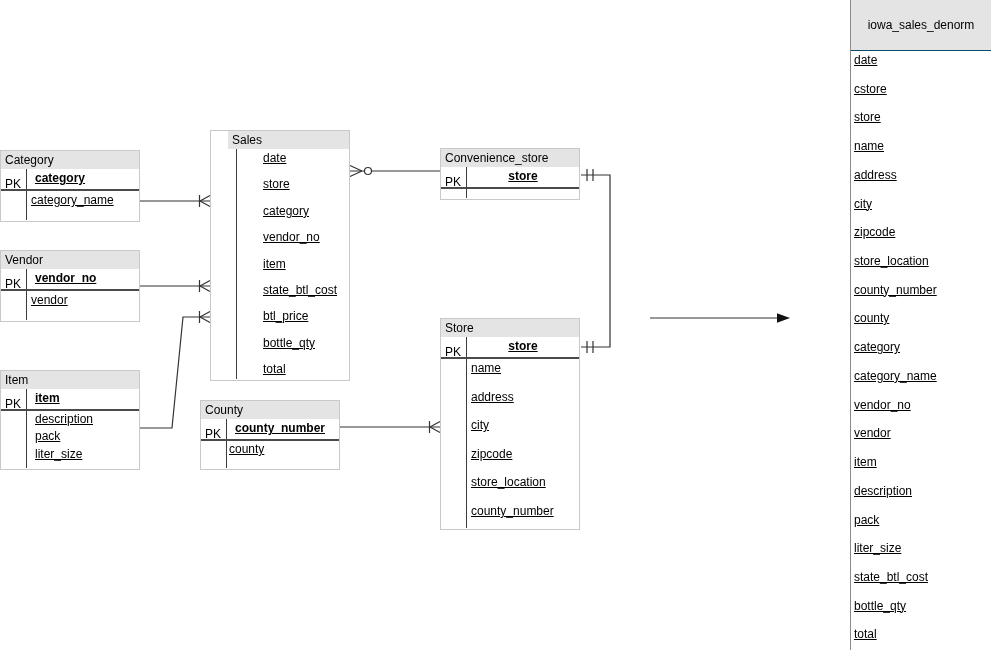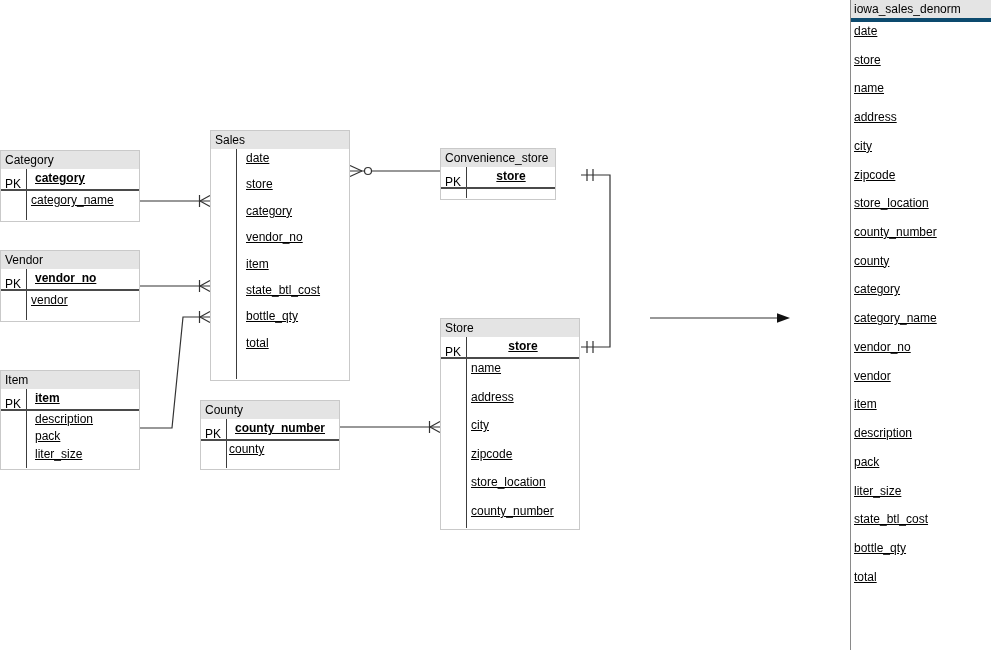--- a/index.html
+++ b/index.html
@@ -19,27 +19,27 @@
 
   #e-category .frow,#e-vendor .frow{height:18px;line-height:18px;padding-left:30px;}
   #e-item .frow{height:17.3px;line-height:17px;padding-left:34px;}
   #e-county .frow{height:16px;line-height:16px;padding-left:28px;}
   #e-sales .frow{height:26.4px;line-height:18px;padding-left:35px;}
   #e-store .frow{height:28.6px;line-height:18px;padding-left:30px;}
 
   #e-category{left:0;top:150px;width:140px;height:72px;}
   #e-vendor{left:0;top:250px;width:140px;height:72px;}
   #e-item{left:0;top:370px;width:140px;height:100px;}
-  #e-sales{left:210px;top:130px;width:140px;height:251px;}
+  #e-sales{left:210px;top:130px;width:140px;height:251px;padding-left:17px;}
   #e-county{left:200px;top:400px;width:140px;height:70px;}
-  #e-conv{left:440px;top:148px;width:116px;height:52px;}
+  #e-conv{left:440px;top:148px;width:140px;height:52px;}
   #e-store{left:440px;top:318px;width:140px;height:212px;}
 
   #e-denorm{left:850px;top:0;width:141px;height:650px;border:none;border-left:1px solid #8a8a8a;}
-  #e-denorm .hdr{border-bottom:4px solid #0c4a6e;padding:0 3px;}
+  #e-denorm .hdr{border-bottom:1px solid #0c4a6e;padding:16px 3px;text-align:center;}
   #e-denorm .frow{height:28.72px;line-height:19px;padding-left:3px;}
 </style>
 </head>
 <body>
 
 <div id="canvas">
 
   <svg class="rel-layer" width="991" height="650" viewBox="0 0 991 650">
     <g stroke="#333" stroke-width="1.2" fill="none">
 
@@ -131,20 +131,21 @@
     <div class="hdr">Sales</div>
     <div class="vline"></div>
     <div class="body">
 
     <div class="frow"><span>date</span></div>
         <div class="frow"><span>store</span></div>
         <div class="frow"><span>category</span></div>
         <div class="frow"><span>vendor_no</span></div>
         <div class="frow"><span>item</span></div>
         <div class="frow"><span>state_btl_cost</span></div>
+        <div class="frow"><span>btl_price</span></div>
         <div class="frow"><span>bottle_qty</span></div>
         <div class="frow"><span>total</span></div>
       </div>
   </div>
 
   <div class="entity" id="e-county">
     <div class="hdr">County</div>
     <div class="vline"></div>
     <div class="pkrow">
       <span class="pklab">PK</span>
@@ -184,20 +185,21 @@
         <div class="frow"><span>store_location</span></div>
         <div class="frow"><span>county_number</span></div>
       </div>
   </div>
 
   <div class="entity" id="e-denorm">
     <div class="hdr">iowa_sales_denorm</div>
     <div class="body">
 
     <div class="frow"><span>date</span></div>
+        <div class="frow"><span>cstore</span></div>
         <div class="frow"><span>store</span></div>
         <div class="frow"><span>name</span></div>
         <div class="frow"><span>address</span></div>
         <div class="frow"><span>city</span></div>
         <div class="frow"><span>zipcode</span></div>
         <div class="frow"><span>store_location</span></div>
         <div class="frow"><span>county_number</span></div>
         <div class="frow"><span>county</span></div>
         <div class="frow"><span>category</span></div>
         <div class="frow"><span>category_name</span></div>

